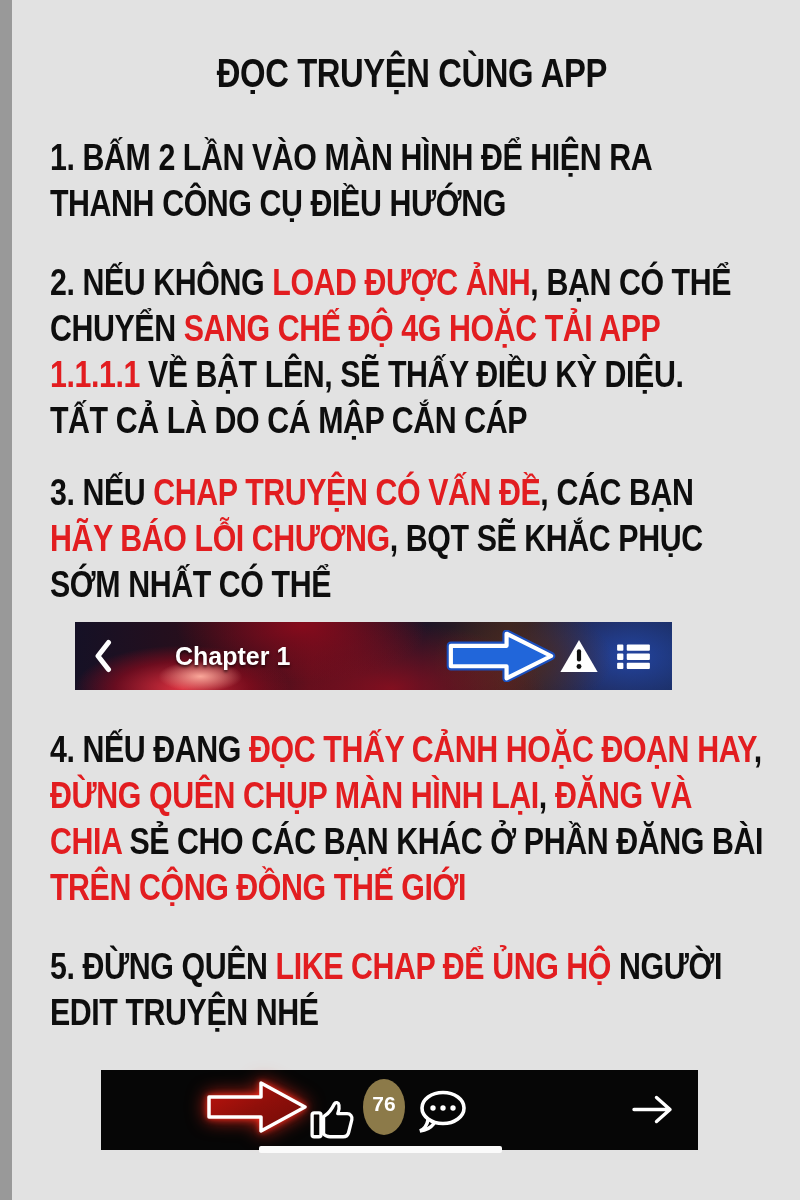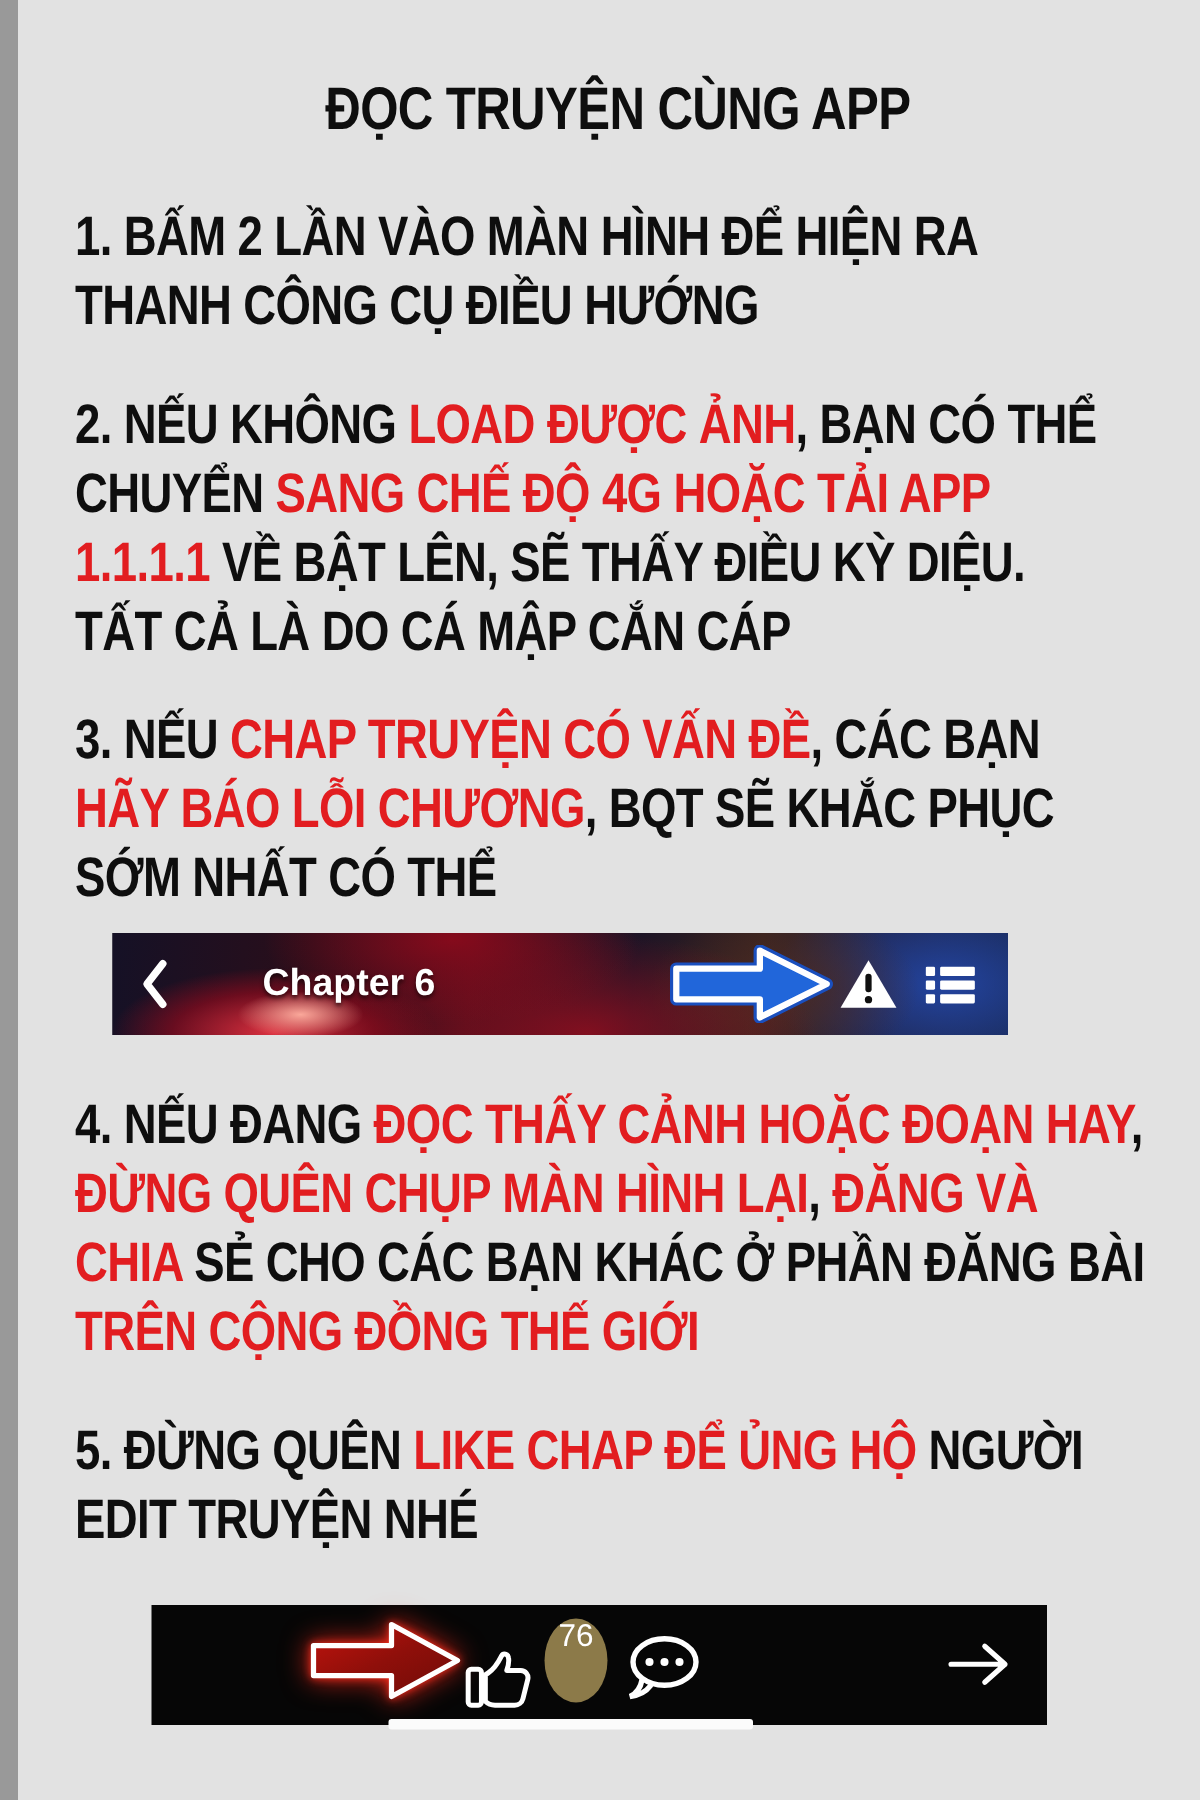--- a/index.html
+++ b/index.html
@@ -53,22 +53,22 @@
     background:var(--bar_black,#060606);
   }
   .bb-redarrow{
     position:absolute; left:104px; top:5px; width:104px; height:64px;
     filter:drop-shadow(0 0 3px rgba(255,45,30,0.95)) drop-shadow(0 0 9px rgba(255,40,25,0.8));
   }
   .bb-thumb{position:absolute; left:208px; top:22px; width:52px; height:50px;}
   .bb-badge{
     position:absolute; left:262px; top:9px; width:42px; height:56px;
     border-radius:21px / 28px; background:var(--badge_olive,#8c7a49);
-    color:#fff; font-size:21px; font-weight:400;
-    display:flex; align-items:flex-start; justify-content:center; padding-bottom:6px; box-sizing:border-box;
+    color:#fff; font-size:21px; font-weight:700;
+    display:flex; align-items:center; justify-content:center; padding-bottom:6px; box-sizing:border-box;
   }
   .bb-comment{position:absolute; left:314px; top:17px; width:54px; height:50px;}
   .bb-next{position:absolute; left:530px; top:23px; width:44px; height:33px;}
   .bb-strip{
     position:absolute; left:158px; bottom:-3px; width:243px; height:7px;
     background:#fbfbfb; border-radius:2px;
   }
 </style>
 </head>
 <body>
@@ -94,21 +94,21 @@
   <div class="sec" style="top:470px">
     <div class="line"><span class="ink">3. NẾU </span><span class="red">CHAP TRUYỆN CÓ VẤN ĐỀ</span><span class="ink">, CÁC BẠN</span></div>
     <div class="line"><span class="red">HÃY BÁO LỖI CHƯƠNG</span><span class="ink">, BQT SẼ KHẮC PHỤC</span></div>
     <div class="line"><span class="ink">SỚM NHẤT CÓ THỂ</span></div>
   </div>
 
   <div class="chapter-bar">
     <svg class="cb-chevron" viewBox="0 0 20 34">
       <path d="M15.5 3.5 L5 17 L15.5 30.5" fill="none" stroke="#ffffff" stroke-width="5" stroke-linecap="round" stroke-linejoin="round"></path>
     </svg>
-    <span class="cb-title">Chapter 6</span>
+    <span class="cb-title">Chapter 1</span>
     <svg class="cb-arrow" viewBox="0 0 116 56">
       <path class="core" d="M4 17 H64 V4 L112 28 L64 52 V39 H4 Z" stroke="#1a4fbe" stroke-width="9" stroke-linejoin="round"></path>
       <path class="core" d="M4 17 H64 V4 L112 28 L64 52 V39 H4 Z" stroke="#ffffff" stroke-width="4.5" stroke-linejoin="round"></path>
     </svg>
     <svg class="cb-warning" viewBox="0 0 44 40">
       <path d="M22 2.5 L42.5 37.5 H1.5 Z" fill="#ffffff"></path>
       <rect x="19.7" y="12.5" width="4.6" height="13.5" rx="2.2" fill="#101010"></rect>
       <circle cx="22" cy="31.5" r="2.7" fill="#101010"></circle>
     </svg>
     <svg class="cb-list" viewBox="0 0 34 28">

